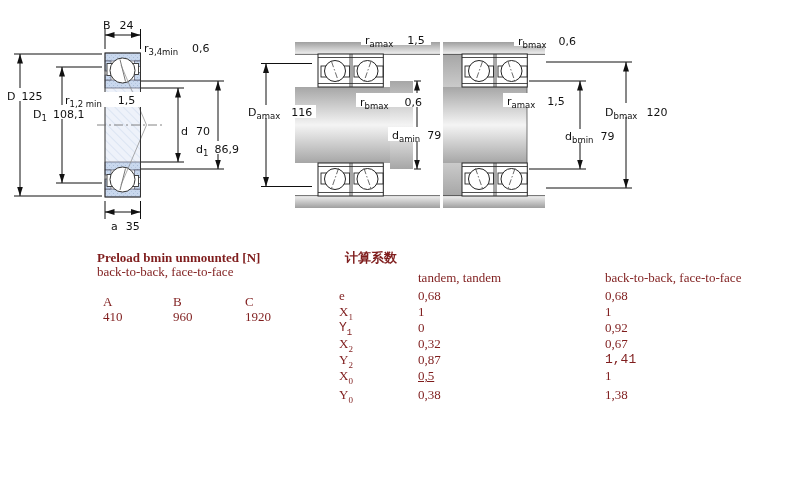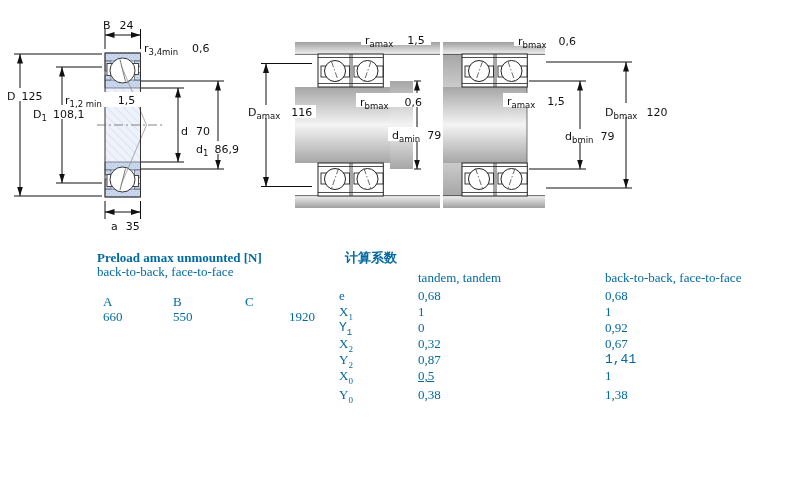--- a/index.html
+++ b/index.html
@@ -1,17 +1,17 @@
 <!DOCTYPE html>
 <html><head>
 <meta charset="utf-8">
 <style>
   html,body{margin:0;padding:0;background:#fff;}
   #app{position:relative;width:800px;height:500px;background:#fff;overflow:hidden;
-       font-family:"Liberation Serif", serif;color:#0369a1;}
+       font-family:"Liberation Serif", serif;color:#7f1d1d;}
   svg text{font-family:"DejaVu Sans","Liberation Sans",sans-serif;font-size:11px;fill:#111;}
   .t{position:absolute;font-size:13px;line-height:14px;white-space:nowrap;}
   .bold{font-weight:bold;}
   .t sub{font-size:9px;line-height:0;}
 </style>
 </head>
 <body>
 
 <div id="app">
 
@@ -216,28 +216,28 @@
     <text x="392" y="139"><tspan>d</tspan><tspan dy="3" font-size="8.5">amin</tspan><tspan dy="-3" dx="7" font-size="11">79</tspan></text>
 
     <text x="518" y="45"><tspan>r</tspan><tspan dy="3" font-size="8.5">bmax</tspan><tspan dy="-3" dx="12" font-size="11">0,6</tspan></text>
     <text x="507" y="105"><tspan>r</tspan><tspan dy="3" font-size="8.5">amax</tspan><tspan dy="-3" dx="12" font-size="11">1,5</tspan></text>
     <text x="565" y="140"><tspan>d</tspan><tspan dy="3" font-size="8.5">bmin</tspan><tspan dy="-3" dx="7" font-size="11">79</tspan></text>
     <text x="605" y="116"><tspan>D</tspan><tspan dy="3" font-size="8.5">bmax</tspan><tspan dy="-3" dx="9" font-size="11">120</tspan></text>
   </g>
 </svg>
 
   
-  <div class="t bold" style="left:97px;top:251px;">Preload amax unmounted [N]</div>
+  <div class="t bold" style="left:97px;top:251px;">Preload bmin unmounted [N]</div>
   <div class="t" style="left:97px;top:265px;">back-to-back, face-to-face</div>
   <div class="t" style="left:103px;top:295px;">A</div>
   <div class="t" style="left:173px;top:295px;">B</div>
   <div class="t" style="left:245px;top:295px;">C</div>
-  <div class="t" style="left:103px;top:310px;">660</div>
-  <div class="t" style="left:173px;top:310px;">550</div>
-  <div class="t" style="left:245px;top:310px;margin-left:44px;">1920</div>
+  <div class="t" style="left:103px;top:310px;">410</div>
+  <div class="t" style="left:173px;top:310px;">960</div>
+  <div class="t" style="left:245px;top:310px;">1920</div>
 
   
   <div class="t bold" style="left:345px;top:251px;">计算系数</div>
   <div class="t" style="left:418px;top:271px;">tandem, tandem</div>
   <div class="t" style="left:605px;top:271px;">back-to-back, face-to-face</div>
 
   <div class="t" style="left:339px;top:289px;"><span>e</span><sub></sub></div>
   <div class="t" style="left:418px;top:289px;">0,68</div>
   <div class="t" style="left:605px;top:289px;">0,68</div>
 

